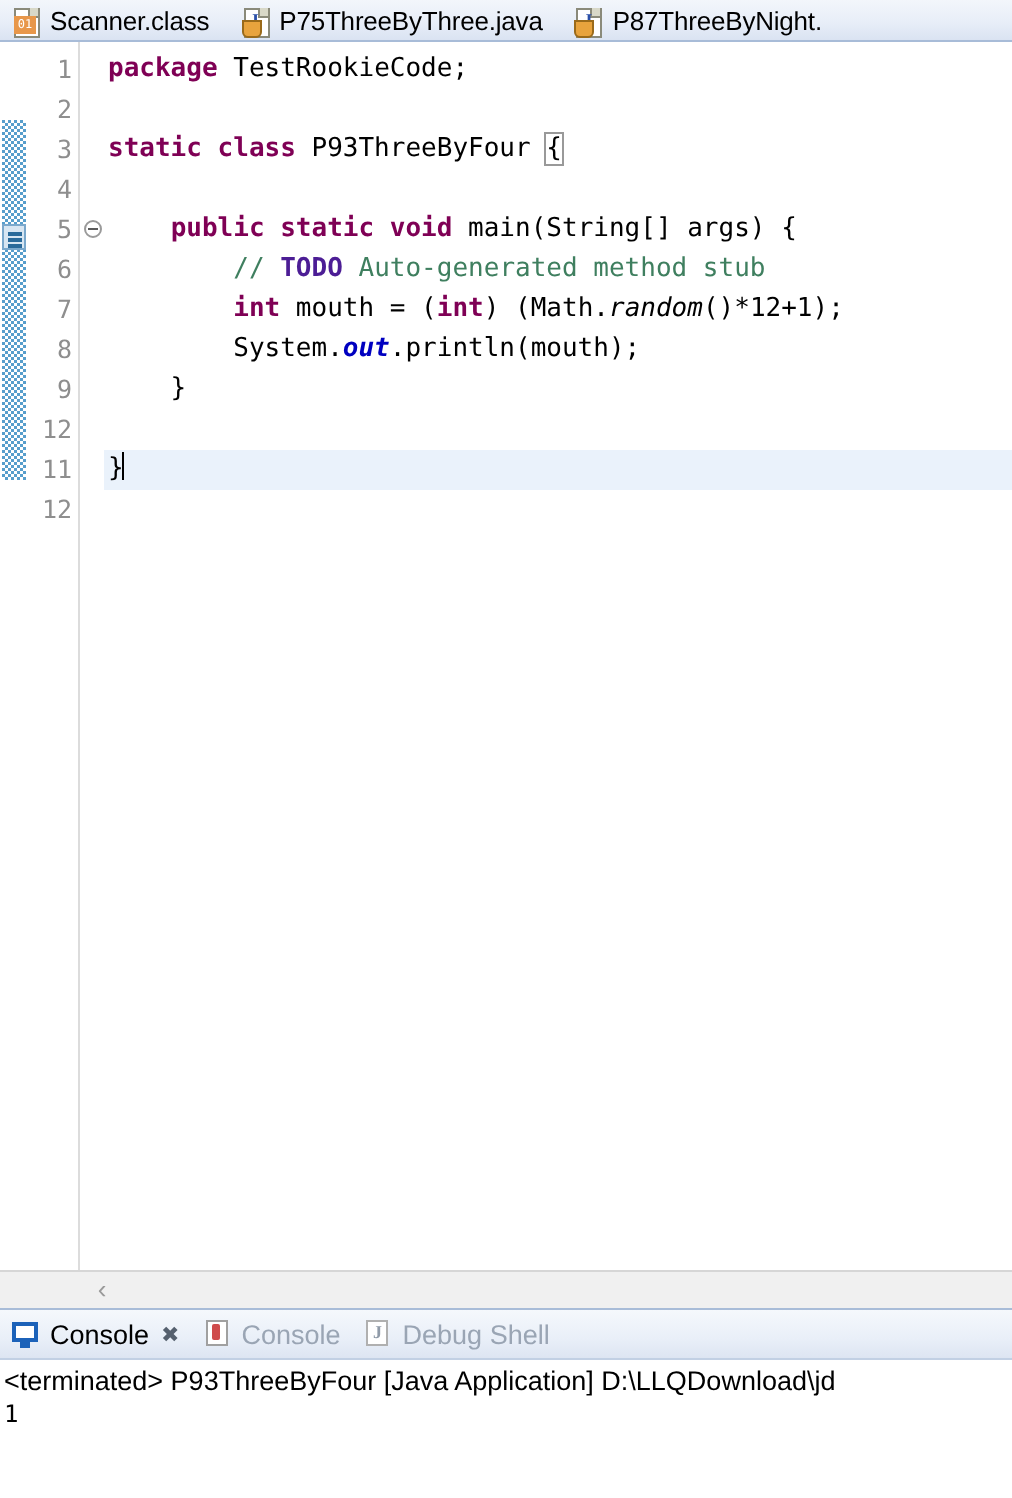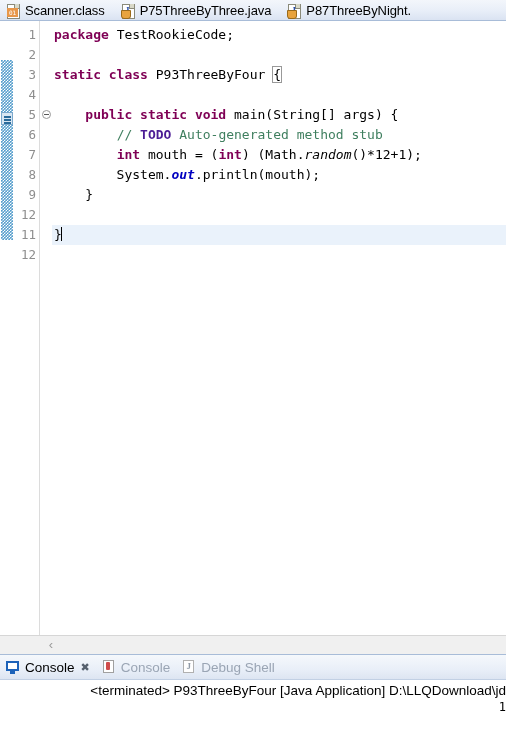--- a/index.html
+++ b/index.html
@@ -357,21 +357,20 @@
     font-size: 9px;
     font-weight: bold;
     line-height: 11px;
     text-align: center;
     font-family: "Liberation Serif", serif;
   }
 
   #console-output {
     padding: 2px 0 0 2px;
     font-family: "Liberation Sans", sans-serif;
-    text-align: right;
   }
   #console-launch-line {
     font-size: 13.5px;
     color: #000000;
     white-space: nowrap;
     overflow: hidden;
     line-height: 18px;
   }
   #console-stdout {
     font-family: "DejaVu Sans Mono", monospace;

